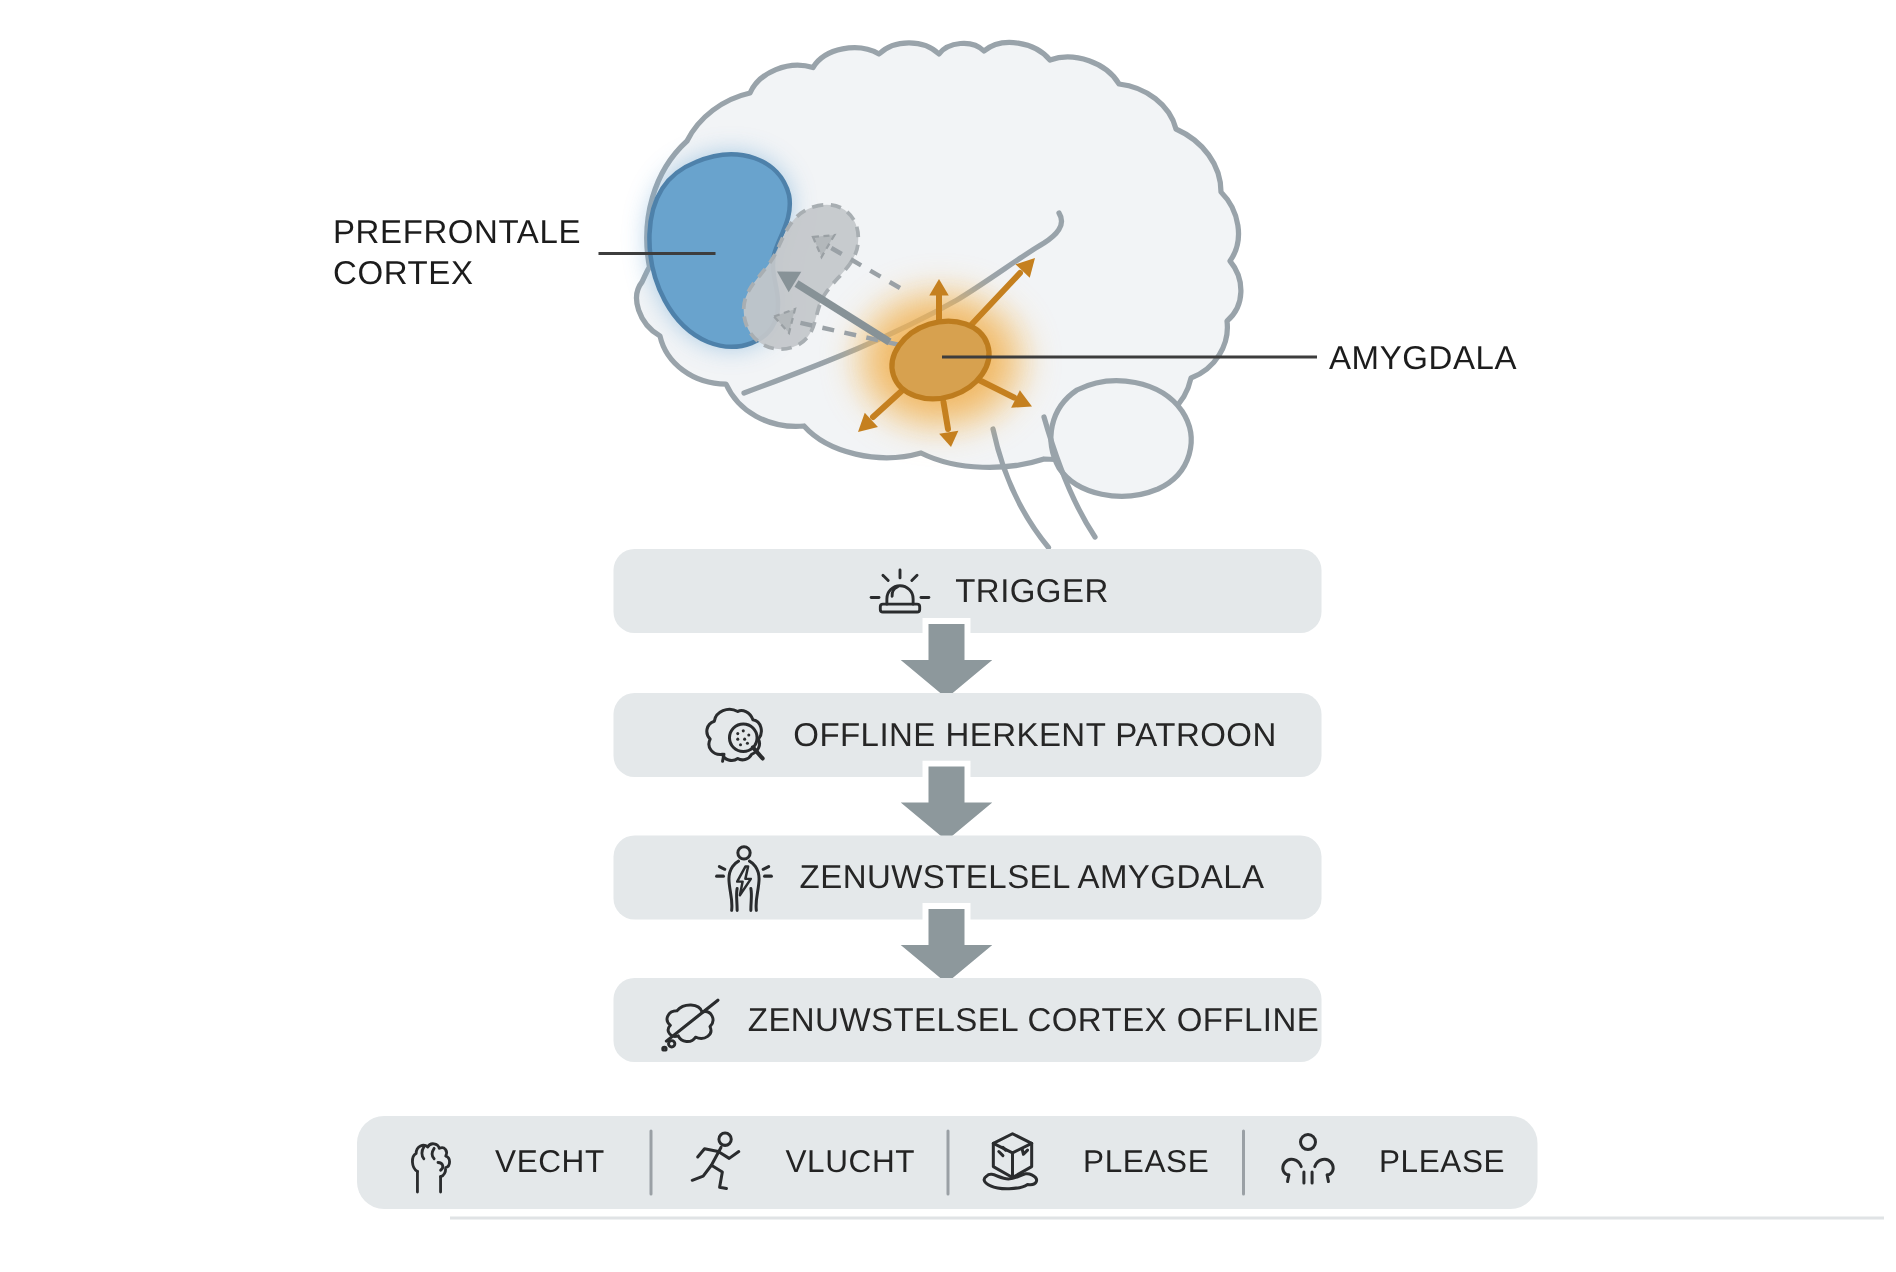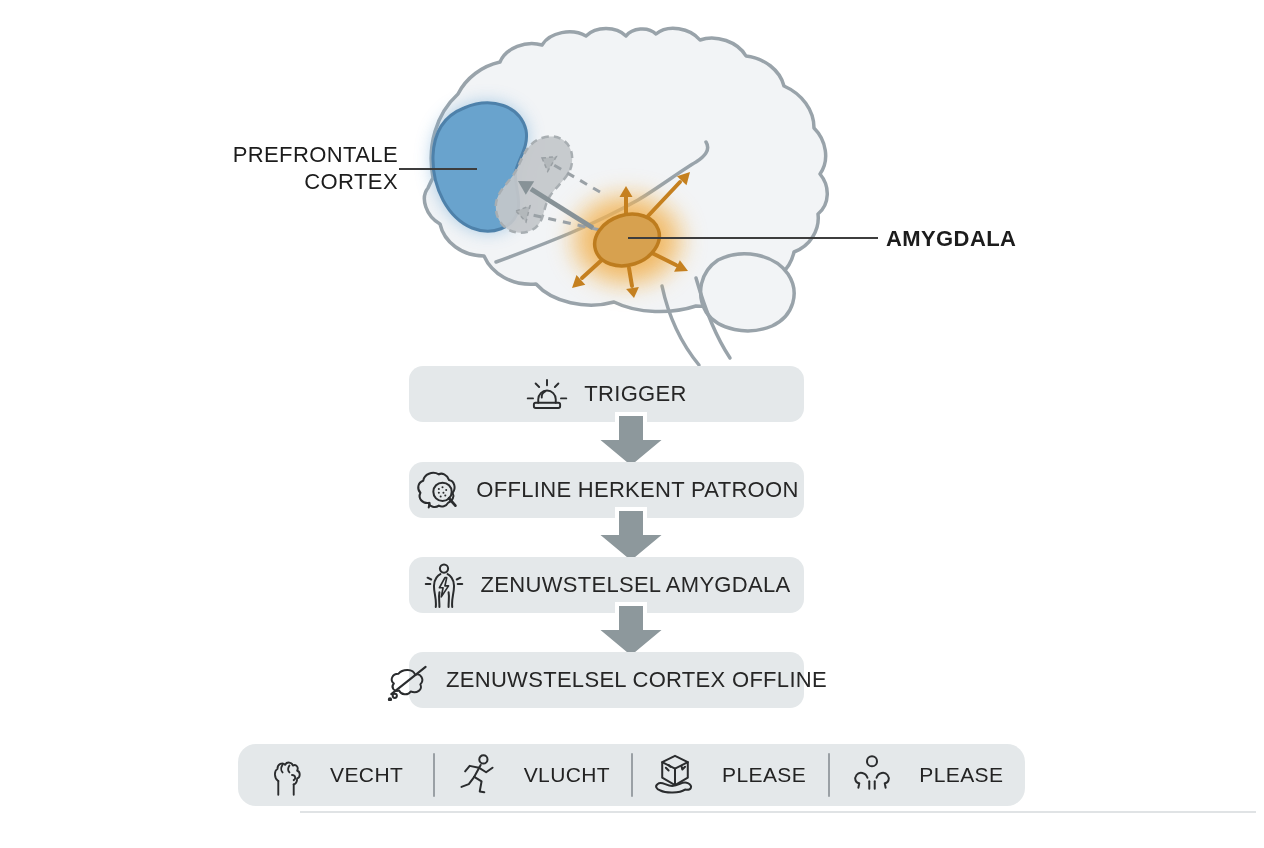--- a/index.html
+++ b/index.html
@@ -3,31 +3,31 @@
 <meta charset="utf-8">
 <style>
   html,body{margin:0;padding:0;background:#fff;}
   .canvas{
     position:relative;width:1264px;height:848px;background:#ffffff;overflow:hidden;
     font-family:"Liberation Sans", sans-serif;color:#262626;
   }
   .abs{position:absolute;}
   .brain-svg{left:400px;top:18px;width:490px;height:360px;}
   .pfc-label{
-    left:222px;top:141px;width:176px;text-align:right;
+    left:222px;top:141px;width:176px;text-align:left;
     font-size:22px;line-height:27px;font-weight:500;letter-spacing:.4px;
     color:#1c1c1c;white-space:pre-line;
   }
   .leader{height:2px;background:#3d3d3d;}
   .pfc-line{left:399px;top:168px;width:78px;}
   .amy-line{left:628px;top:237px;width:250px;}
-  .amy-label{left:886px;top:226px;font-size:22px;font-weight:700;letter-spacing:.4px;color:#1c1c1c;}
+  .amy-label{left:886px;top:226px;font-size:22px;font-weight:400;letter-spacing:.4px;color:#1c1c1c;}
   .flow-box{
-    left:409px;width:395px;height:56px;background:#e4e8ea;border-radius:14px;
-    display:flex;align-items:center;justify-content:center;gap:16px;
+    left:409px;width:444px;height:56px;background:#e4e8ea;border-radius:14px;
+    display:flex;align-items:center;justify-content:center;gap:16px;padding-left:28px;
   }
   .flow-box .label{font-size:22px;font-weight:500;letter-spacing:.3px;color:#262626;white-space:nowrap;}
   .step-icon{flex:0 0 auto;display:block;}
   .icon-stroke{stroke:#2a2c2e;fill:none;stroke-width:2.2;stroke-linecap:round;stroke-linejoin:round;}
   .flow-arrow{left:591px;width:80px;height:58px;}
   .response-bar{
     left:238px;top:744px;width:787px;height:62px;background:#e4e8ea;border-radius:18px;
     display:flex;align-items:center;
   }
   .response-item{flex:1 1 0;display:flex;align-items:center;justify-content:center;gap:14px;height:100%;}

